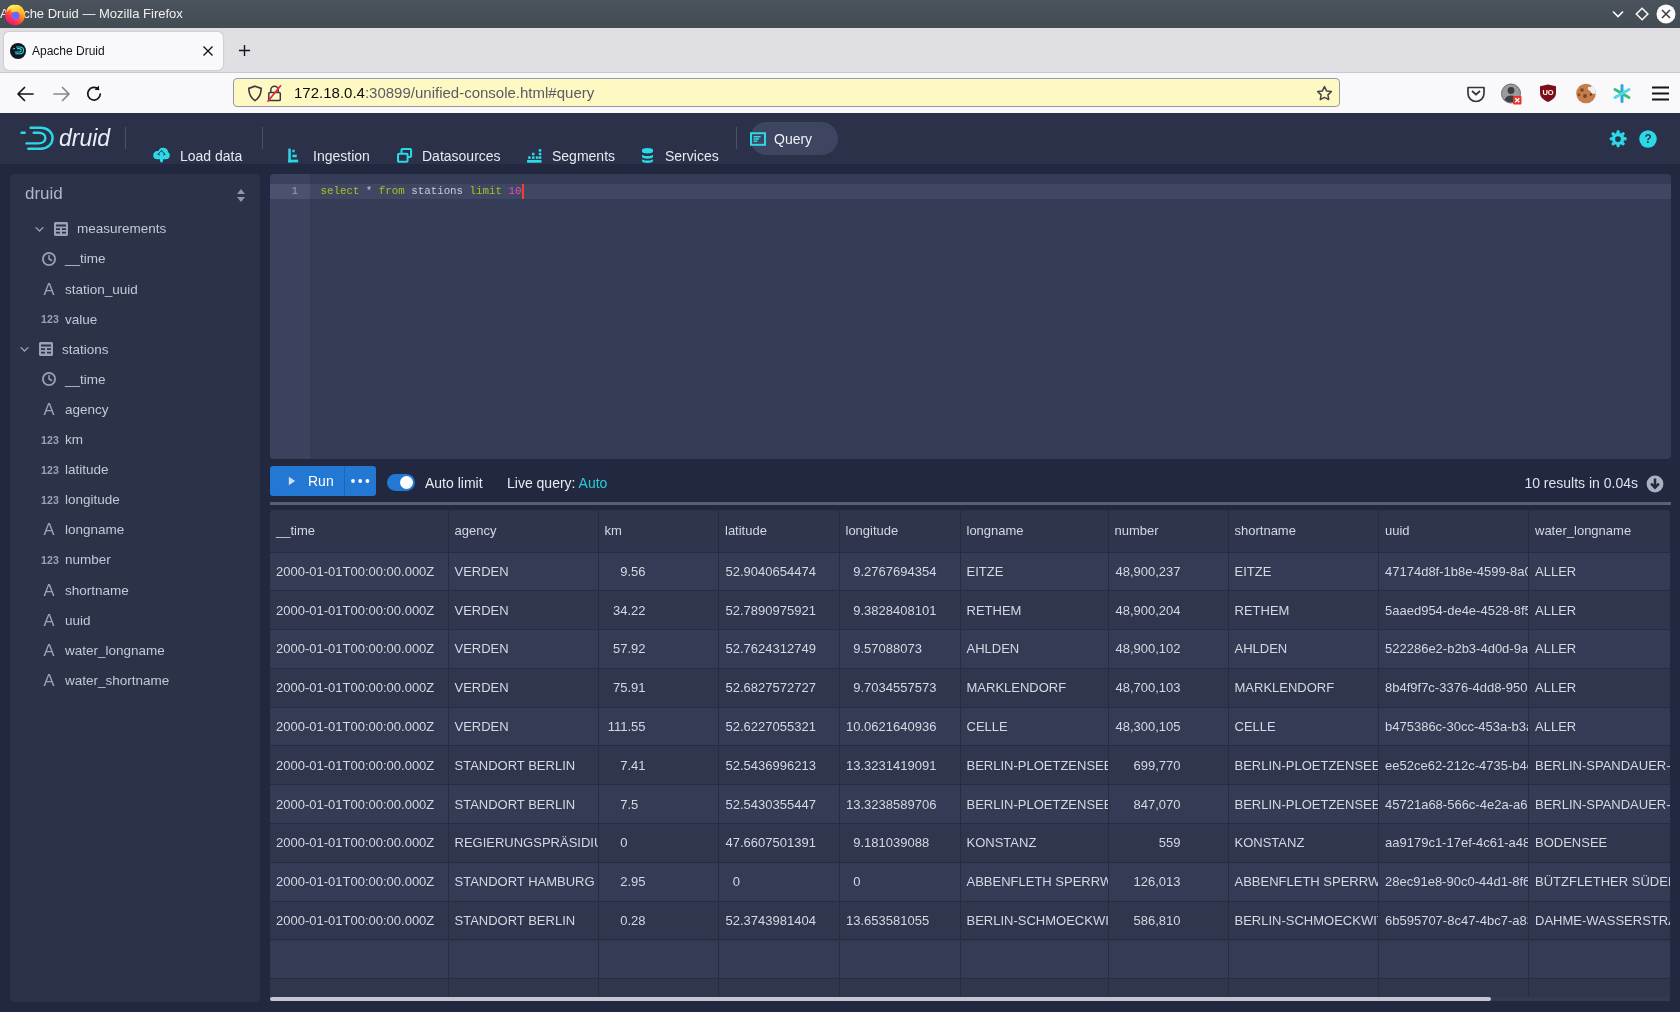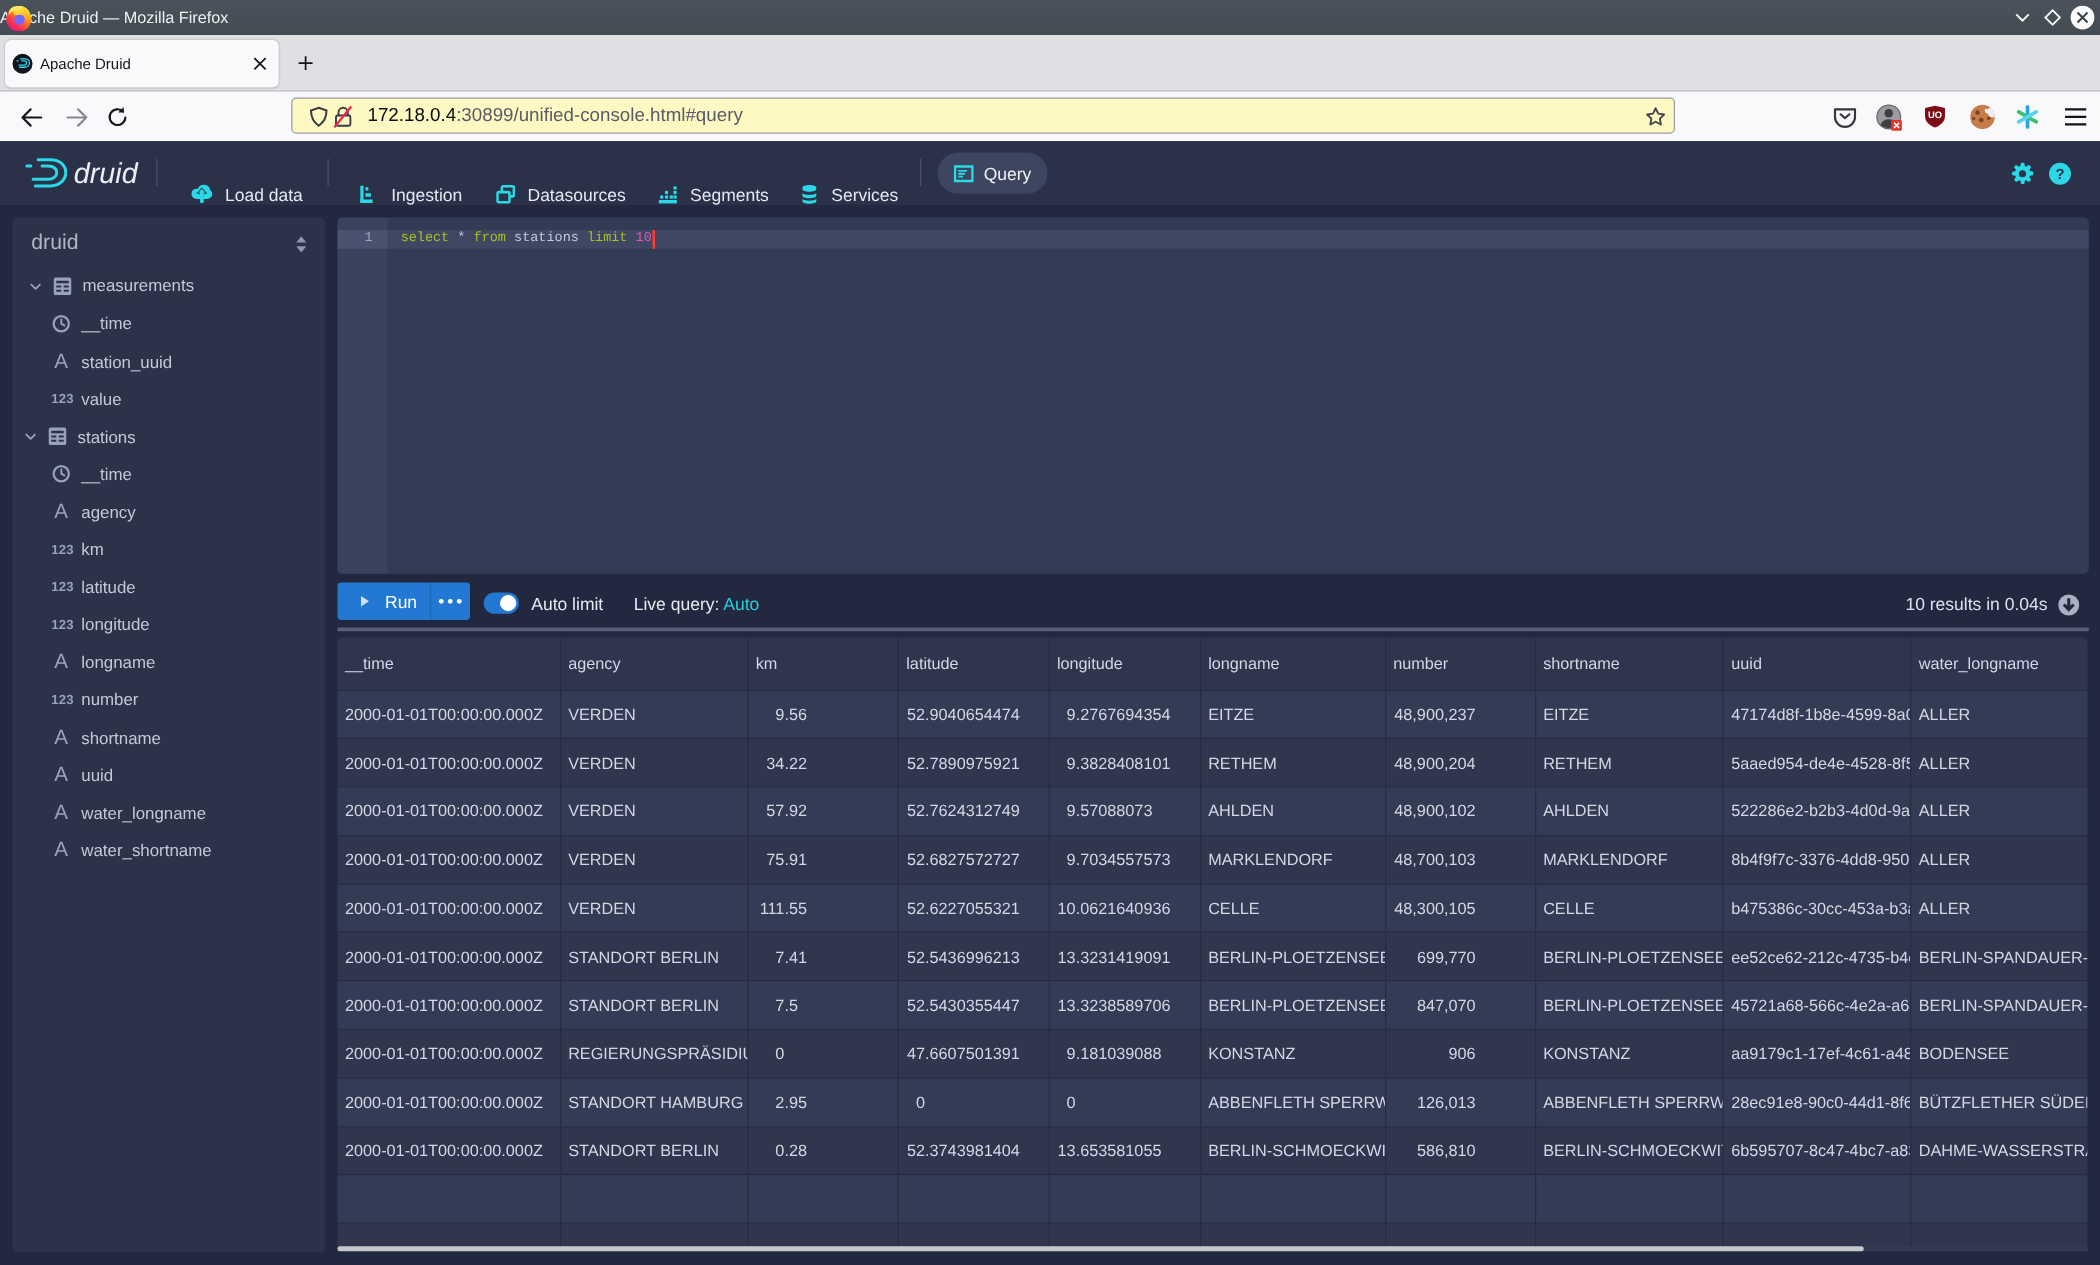--- a/index.html
+++ b/index.html
@@ -13,21 +13,21 @@
 #tab .t{position:absolute;left:28px;top:12px;font-size:12px;color:#15141a}
 #toolbar{position:absolute;left:0;top:73px;width:1680px;height:40px;background:#f9f9fb}
 #urlbar{position:absolute;left:233px;top:5px;width:1107px;height:29px;background:#fef9c3;border:1px solid #9999a3;border-radius:4px}
 #urlbar .txt{position:absolute;left:60px;top:5px;font-size:15px;color:#5b5b66;white-space:pre}
 #urlbar .txt b{color:#0c0c0d;font-weight:normal}
 
 #dnav{position:absolute;left:0;top:113px;width:1680px;height:51px;background:#2a3149}
 #dnav .item{position:absolute;top:0;height:51px;display:flex;align-items:flex-end;gap:9px;color:#e6e9f1;font-size:14px}
 #dnav .vsep{position:absolute;top:14px;width:1px;height:22px;background:#4a5168}
 #dlogotxt{position:absolute;left:59px;top:12px;font-size:23px;font-style:italic;color:#eceef5}
-#qpill{position:absolute;left:750px;top:9px;width:88px;height:33px;background:#3e4560;border-radius:17px;display:flex;align-items:center;justify-content:center;gap:8px;color:#f0f2f7;font-size:14px}
+#qpill{position:absolute;left:750px;top:9px;width:88px;height:33px;background:#3e4560;border-radius:17px;display:flex;align-items:center;gap:8px;color:#f0f2f7;font-size:14px}
 
 #side{position:absolute;left:10px;top:174px;width:250px;height:828px;background:#2c3349;border-radius:4px}
 #side .hdr{position:absolute;left:15px;top:10px;font-size:17px;color:#aeb6c8}
 .titem{position:absolute;left:0;height:30px;display:flex;align-items:center;color:#c2c9d8;font-size:13.5px}
 .ticon{width:16px;height:16px;margin-right:8px;flex:0 0 16px}
 .tnum{font-size:10.5px;font-weight:bold;color:#99a2b6;letter-spacing:.2px;margin-right:8px;width:16px;text-align:center;flex:0 0 16px}
 .tA{font-size:16.5px;color:#9aa3b7;margin-right:8px;width:16px;text-align:center;flex:0 0 16px;font-weight:400}
 
 #editor{position:absolute;left:270px;top:174px;width:1401px;height:285px;background:#343b55;border-radius:4px;overflow:hidden}
 #gutter{position:absolute;left:0;top:0;width:40px;height:285px;background:#3a425e}
@@ -240,21 +240,21 @@
     <svg style="position:absolute;left:1608px;top:16px" width="20" height="20" viewBox="0 0 16 16">
       <path fill="#2bd9e6" d="M14.5 6.6l-1.7-.3a5 5 0 00-.4-.9l1-1.4a.5.5 0 00-.1-.7l-.8-.8a.5.5 0 00-.7 0l-1.4 1a5 5 0 00-.9-.4L9.2 1.4A.5.5 0 008.7 1h-1.2a.5.5 0 00-.5.4L6.6 3.1a5 5 0 00-.9.4l-1.4-1a.5.5 0 00-.7 0l-.8.9a.5.5 0 000 .7l1 1.4a5 5 0 00-.4.9l-1.7.3a.5.5 0 00-.4.5v1.2c0 .2.2.4.4.5l1.7.3c.1.3.2.6.4.9l-1 1.4a.5.5 0 000 .7l.9.8c.2.2.5.2.7.1l1.4-1 .9.4.3 1.7c0 .2.2.4.5.4h1.2c.2 0 .4-.2.5-.4l.3-1.7a5 5 0 00.9-.4l1.4 1c.2.1.5.1.7-.1l.8-.8a.5.5 0 00.1-.7l-1-1.4.4-.9 1.7-.3a.5.5 0 00.4-.5V7.1a.5.5 0 00-.4-.5zM8 10.3A2.3 2.3 0 118 5.7a2.3 2.3 0 010 4.6z"></path>
     </svg>
     <svg style="position:absolute;left:1638px;top:16px" width="20" height="20" viewBox="0 0 16 16">
       <circle cx="8" cy="8" r="7" fill="#2bd9e6"></circle>
       <text x="8" y="11.4" font-size="9.5" font-weight="bold" fill="#2a3149" text-anchor="middle" font-family="Liberation Sans">?</text>
     </svg>
 </div>
 <div id="side">
     <div class="hdr">druid</div>
-<div class="titem" style="top:39.8px;left:4px"><span style="width:11px;margin:0 8px 0 9px;display:flex">
+<div class="titem" style="top:39.8px;left:15px"><span style="width:11px;margin:0 8px 0 9px;display:flex">
         <svg class="chev" width="12" height="12" viewBox="0 0 16 16">
           <path d="M3 6l5 5 5-5" fill="none" stroke="#9aa3b7" stroke-width="2" stroke-linecap="round" stroke-linejoin="round"></path>
         </svg>
       </span><svg class="ticon" viewBox="0 0 16 16">
         <path fill="#99a2b6" d="M1 2.5C1 1.7 1.7 1 2.5 1h11c.8 0 1.5.7 1.5 1.5v11c0 .8-.7 1.5-1.5 1.5h-11C1.7 15 1 14.3 1 13.5zM3 5.5h10v-2H3zm0 3.5h4V7.3H3zm6 0h4V7.3H9zm-6 3.4h4v-1.6H3zm6 0h4v-1.6H9z"></path>
       </svg>measurements</div>
 <div class="titem" style="top:69.9px;left:31px"><svg class="ticon" viewBox="0 0 16 16">
         <path fill="#99a2b6" d="M8 1a7 7 0 100 14A7 7 0 008 1zm0 1.8A5.2 5.2 0 112.8 8 5.2 5.2 0 018 2.8zM7.3 4v4.4l3.3 2 .9-1.4-2.7-1.7V4z"></path>
       </svg>__time</div>
 <div class="titem" style="top:100.0px;left:31px"><span class="tA">A</span>station_uuid</div>
@@ -429,21 +429,21 @@
 <div class="trow" style="top:314.1px">
       <div class="cell c0">2000-01-01T00:00:00.000Z</div>
       <div class="cell c1">REGIERUNGSPRÄSIDIUM TÜBINGEN</div>
       <div class="cell c2">
         <span class="ib k2">0</span>
       </div>
       <div class="cell c3"><span class="ib k3">47</span>.6607501391</div>
       <div class="cell c4"><span class="ib k3">9</span>.181039088</div>
       <div class="cell c5">KONSTANZ</div>
       <div class="cell c6">
-        <span class="ib k6">906</span>
+        <span class="ib k6">559</span>
       </div>
       <div class="cell c7">KONSTANZ</div>
       <div class="cell c8">aa9179c1-17ef-4c61-a48a</div>
       <div class="cell c9">BODENSEE</div>
     </div>
 <div class="trow odd" style="top:352.90000000000003px">
       <div class="cell c0">2000-01-01T00:00:00.000Z</div>
       <div class="cell c1">STANDORT HAMBURG</div>
       <div class="cell c2"><span class="ib k2">2</span>.95</div>
       <div class="cell c3">

